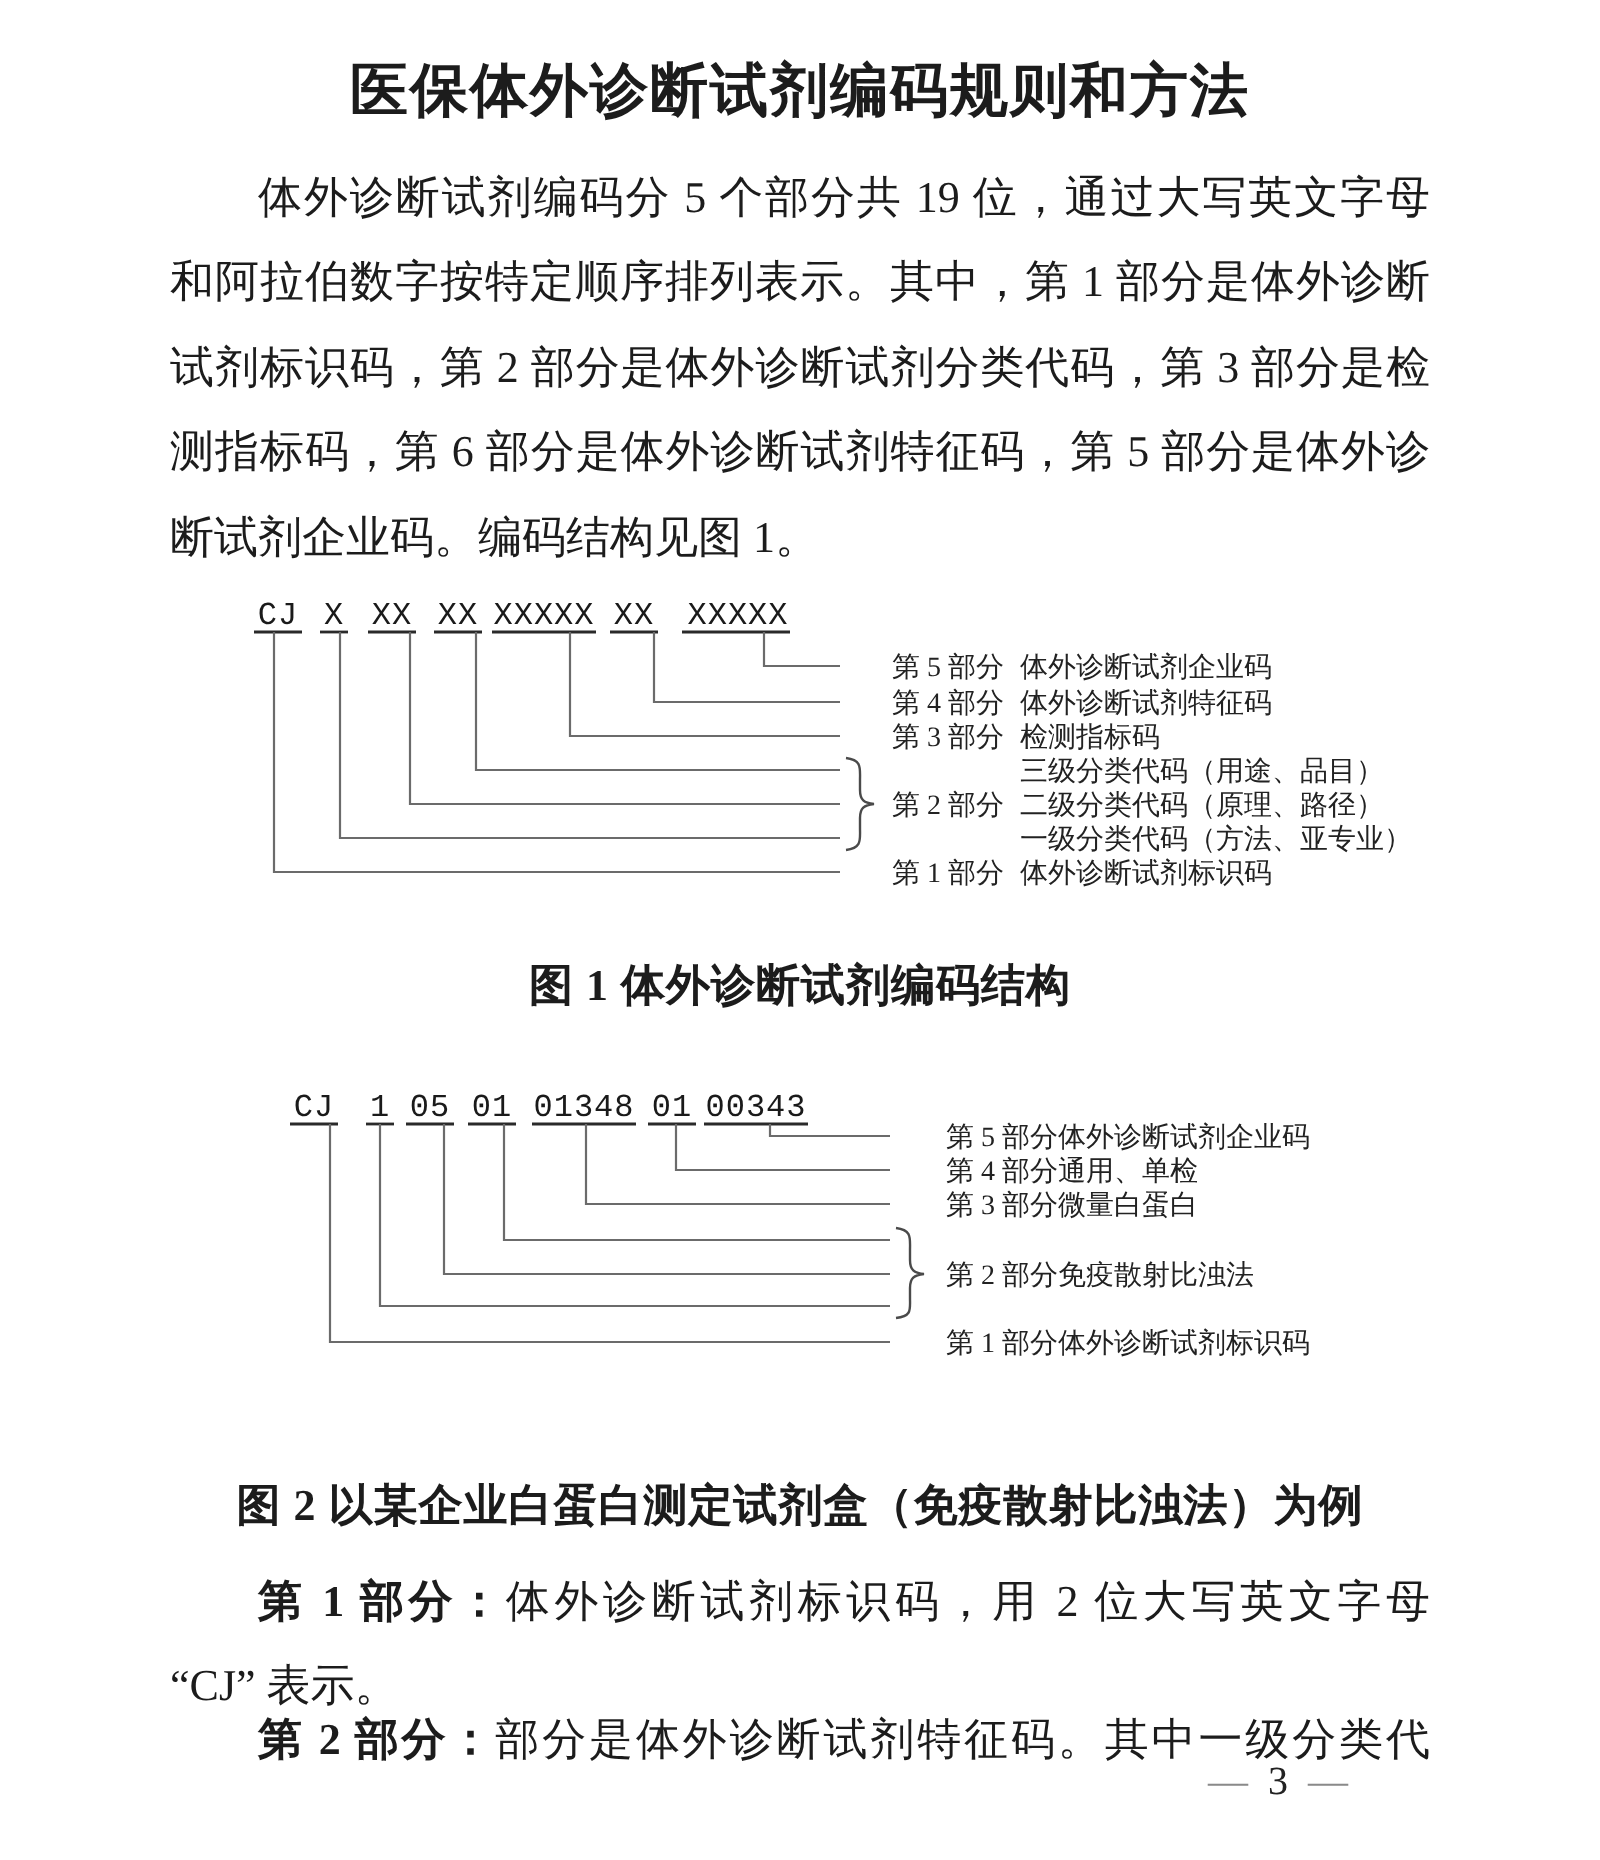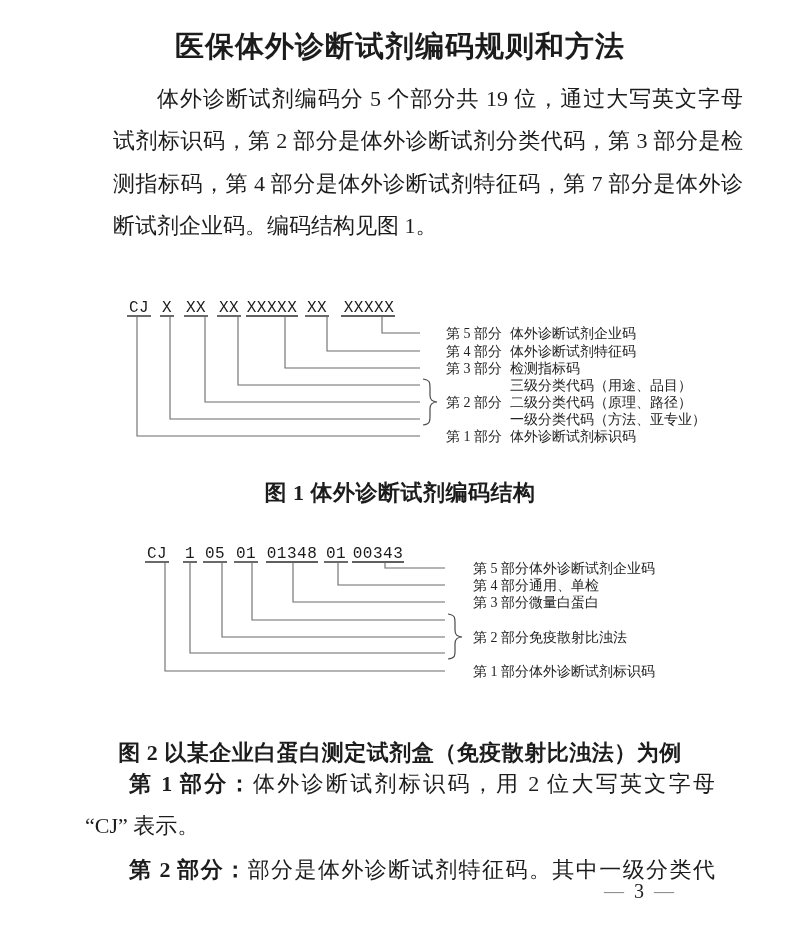--- a/index.html
+++ b/index.html
@@ -102,24 +102,25 @@
     padding: 0 4px;
   }
 </style>
 </head>
 <body>
 
 <div class="page">
 
   <div class="doc-title">医保体外诊断试剂编码规则和方法</div>
 
-  <div class="para" style="top:78px;margin-left:28px;">
+  <div class="para" style="top:78px;">
     <div class="line indent">体外诊断试剂编码分 5 个部分共 19 位，通过大写英文字母</div>
+    <div class="line">和阿拉伯数字按特定顺序排列表示。其中，第 1 部分是体外诊断</div>
     <div class="line">试剂标识码，第 2 部分是体外诊断试剂分类代码，第 3 部分是检</div>
-    <div class="line">测指标码，第 4 部分是体外诊断试剂特征码，第 7 部分是体外诊</div>
+    <div class="line">测指标码，第 6 部分是体外诊断试剂特征码，第 5 部分是体外诊</div>
     <div class="line last">断试剂企业码。编码结构见图 1。</div>
   </div>
 
   <div class="fig" style="top:296px; left:120px;">
     <svg width="645" height="152" viewBox="0 0 645 152">
 
       <g>
         <text class="code-seg" x="19" y="16" text-anchor="middle">CJ</text>
         <text class="code-seg" x="47" y="16" text-anchor="middle">X</text>
         <text class="code-seg" x="76" y="16" text-anchor="middle">XX</text>
@@ -215,21 +216,21 @@
         <text x="328" y="100">第 2 部分</text>
         <text x="384" y="100">免疫散射比浊法</text>
         <text x="328" y="134">第 1 部分</text>
         <text x="384" y="134">体外诊断试剂标识码</text>
       </g>
     </svg>
   </div>
 
   <div class="caption" style="top:722px;margin-top:16px;">图 2 以某企业白蛋白测定试剂盒（免疫散射比浊法）为例</div>
 
-  <div class="para" style="top:763px;font-family:Liberation Serif, serif;">
+  <div class="para" style="top:780px;font-family:Liberation Serif, serif;">
     <div class="line indent">
       <span class="bold-run">第 1 部分：</span><span>体外诊断试剂标识码，用 2 位大写英文字母</span>
     </div>
     <div class="line last">“CJ” 表示。</div>
   </div>
 
   <div class="para" style="top:849px;">
     <div class="line indent">
       <span class="bold-run">第 2 部分：</span><span>部分是体外诊断试剂特征码。其中一级分类代</span>
     </div>

